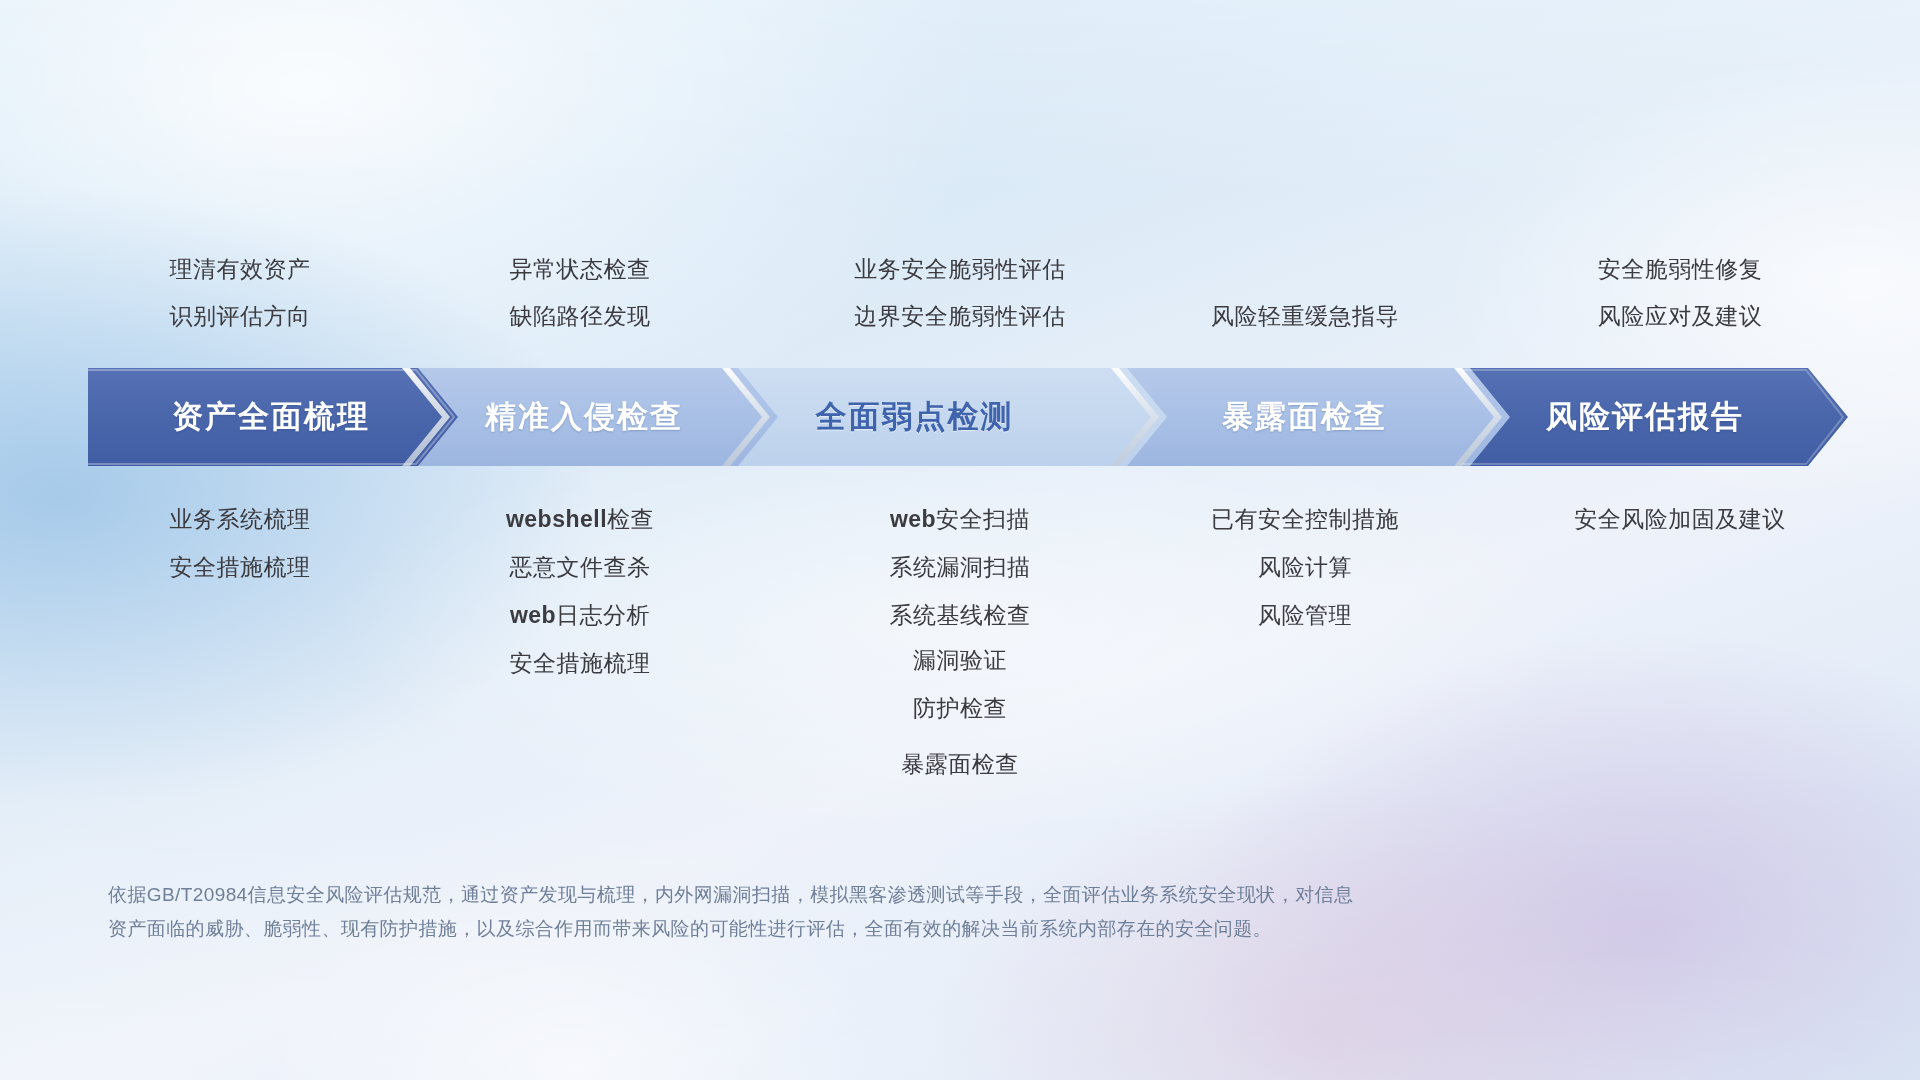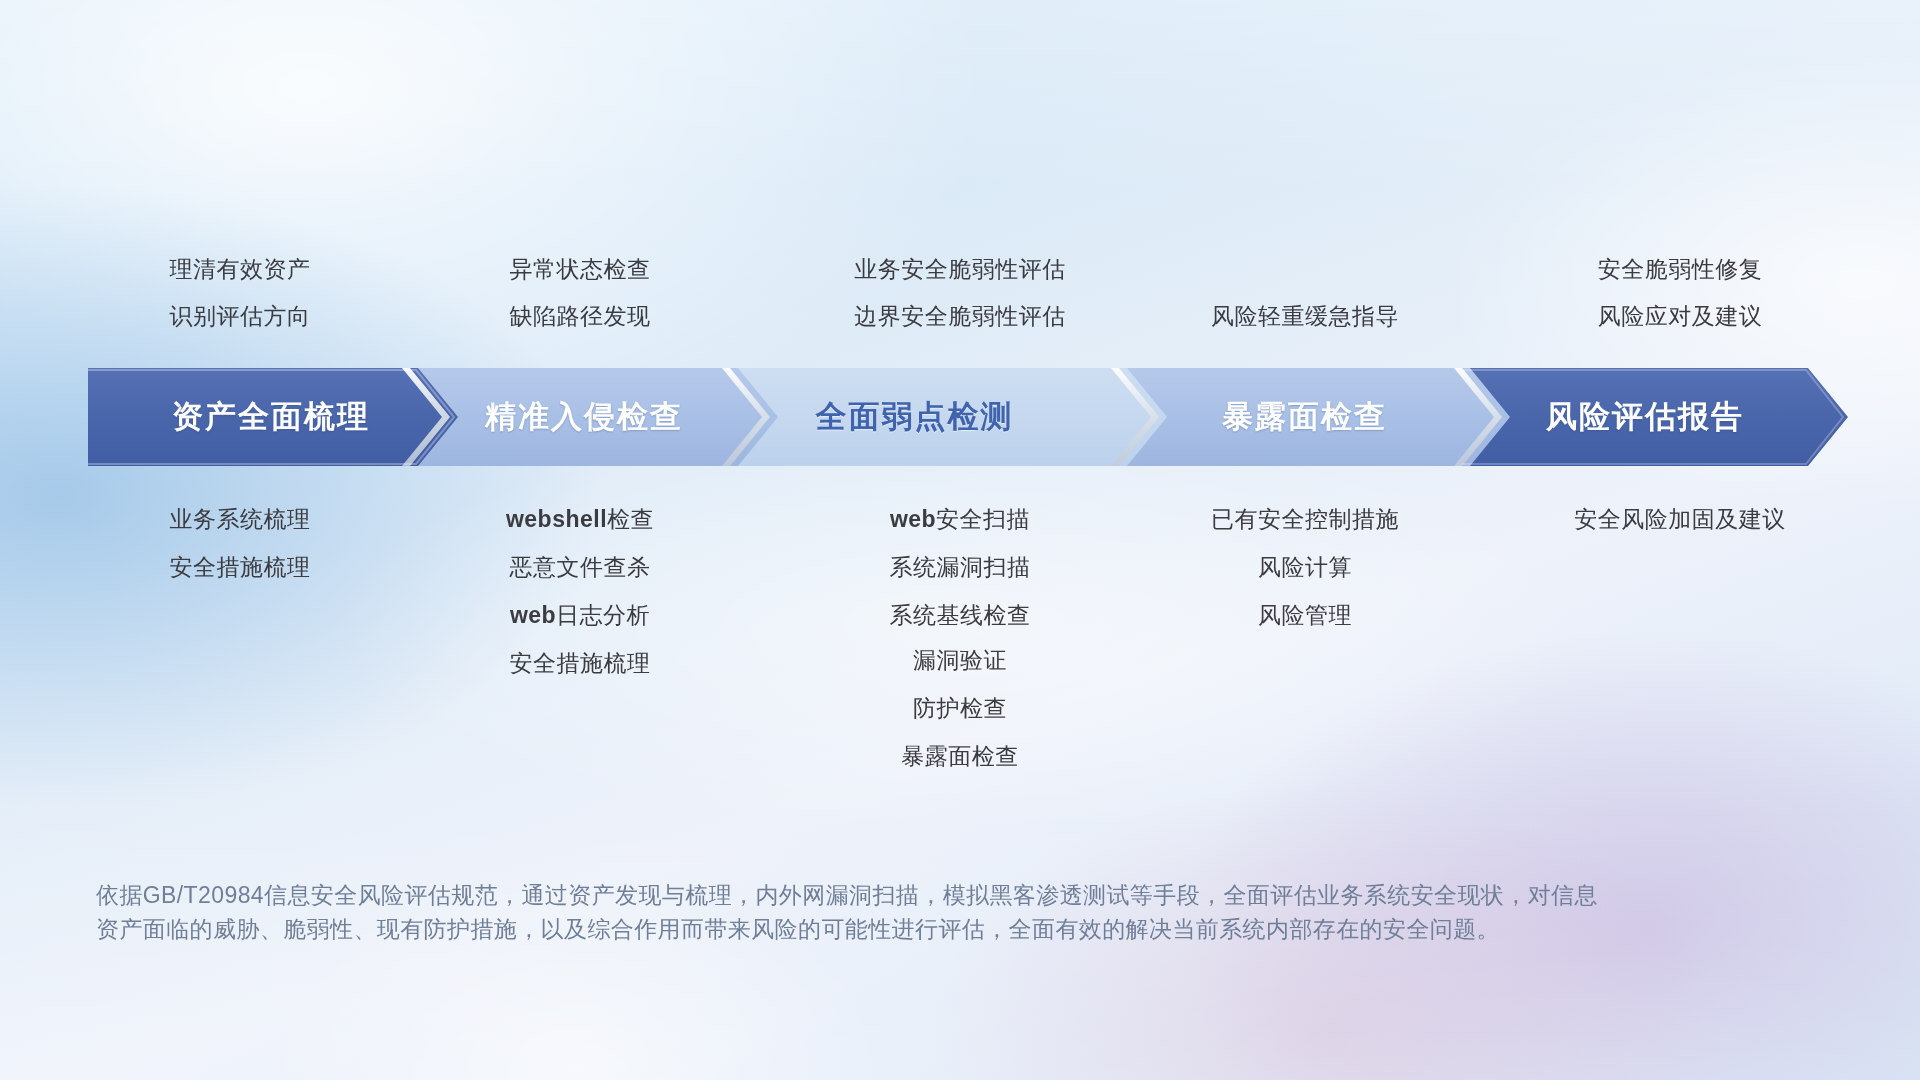--- a/index.html
+++ b/index.html
@@ -46,22 +46,22 @@
     position:absolute; top:0; height:98px;
     display:flex; align-items:center; justify-content:center;
     font-size:31px; font-weight:700; letter-spacing:2px;
     white-space:nowrap; pointer-events:none;
   }
   .lbl-light { color:#ffffff; text-shadow:0 1px 2px rgba(40,70,120,.28); }
   .lbl-blue  { color:#3f63ad; text-shadow:0 1px 1px rgba(255,255,255,.55); }
 
   
   #footer {
-    position:absolute; left:96px; top:878px; width:1530px;
-    font-size:23px; line-height:34px; color:#6f7f99; letter-spacing:.4px;
+    position:absolute; left:108px; top:878px; width:1530px;
+    font-size:19px; line-height:34px; color:#6f7f99; letter-spacing:.4px;
   }
   #footer div { white-space:nowrap; }
 </style>
 </head>
 <body>
 
 <div id="bg">
   <div class="bglayer g1"></div>
   <div class="bglayer g2"></div>
   <div class="bglayer g3"></div>
@@ -165,21 +165,21 @@
         <div class="note" style="margin-bottom: 25px;"><b>webshell</b>检查</div>
         <div class="note" style="margin-bottom: 25px;">恶意文件查杀</div>
         <div class="note" style="margin-bottom: 25px;"><b>web</b>日志分析</div>
         <div class="note" style="margin-bottom: 25px;">安全措施梳理</div>
       </div>
       <div class="col" style="left: 710px; width: 500px; top: 0px;">
         <div class="note" style="margin-bottom: 25px;"><b>web</b>安全扫描</div>
         <div class="note" style="margin-bottom: 25px;">系统漏洞扫描</div>
         <div class="note" style="margin-bottom: 22px;">系统基线检查</div>
         <div class="note" style="margin-bottom: 25px;">漏洞验证</div>
-        <div class="note" style="margin-bottom: 25px;">防护检查</div>
+        <div class="note" style="margin-bottom: 33px;">防护检查</div>
         <div class="note" style="margin-bottom: 25px;">暴露面检查</div>
       </div>
       <div class="col" style="left: 1055px; width: 500px; top: 0px;">
         <div class="note" style="margin-bottom: 25px;">已有安全控制措施</div>
         <div class="note" style="margin-bottom: 25px;">风险计算</div>
         <div class="note" style="margin-bottom: 25px;">风险管理</div>
       </div>
       <div class="col" style="left: 1430px; width: 500px; top: 0px;">
         <div class="note" style="margin-bottom: 25px;">安全风险加固及建议</div>
       </div>

